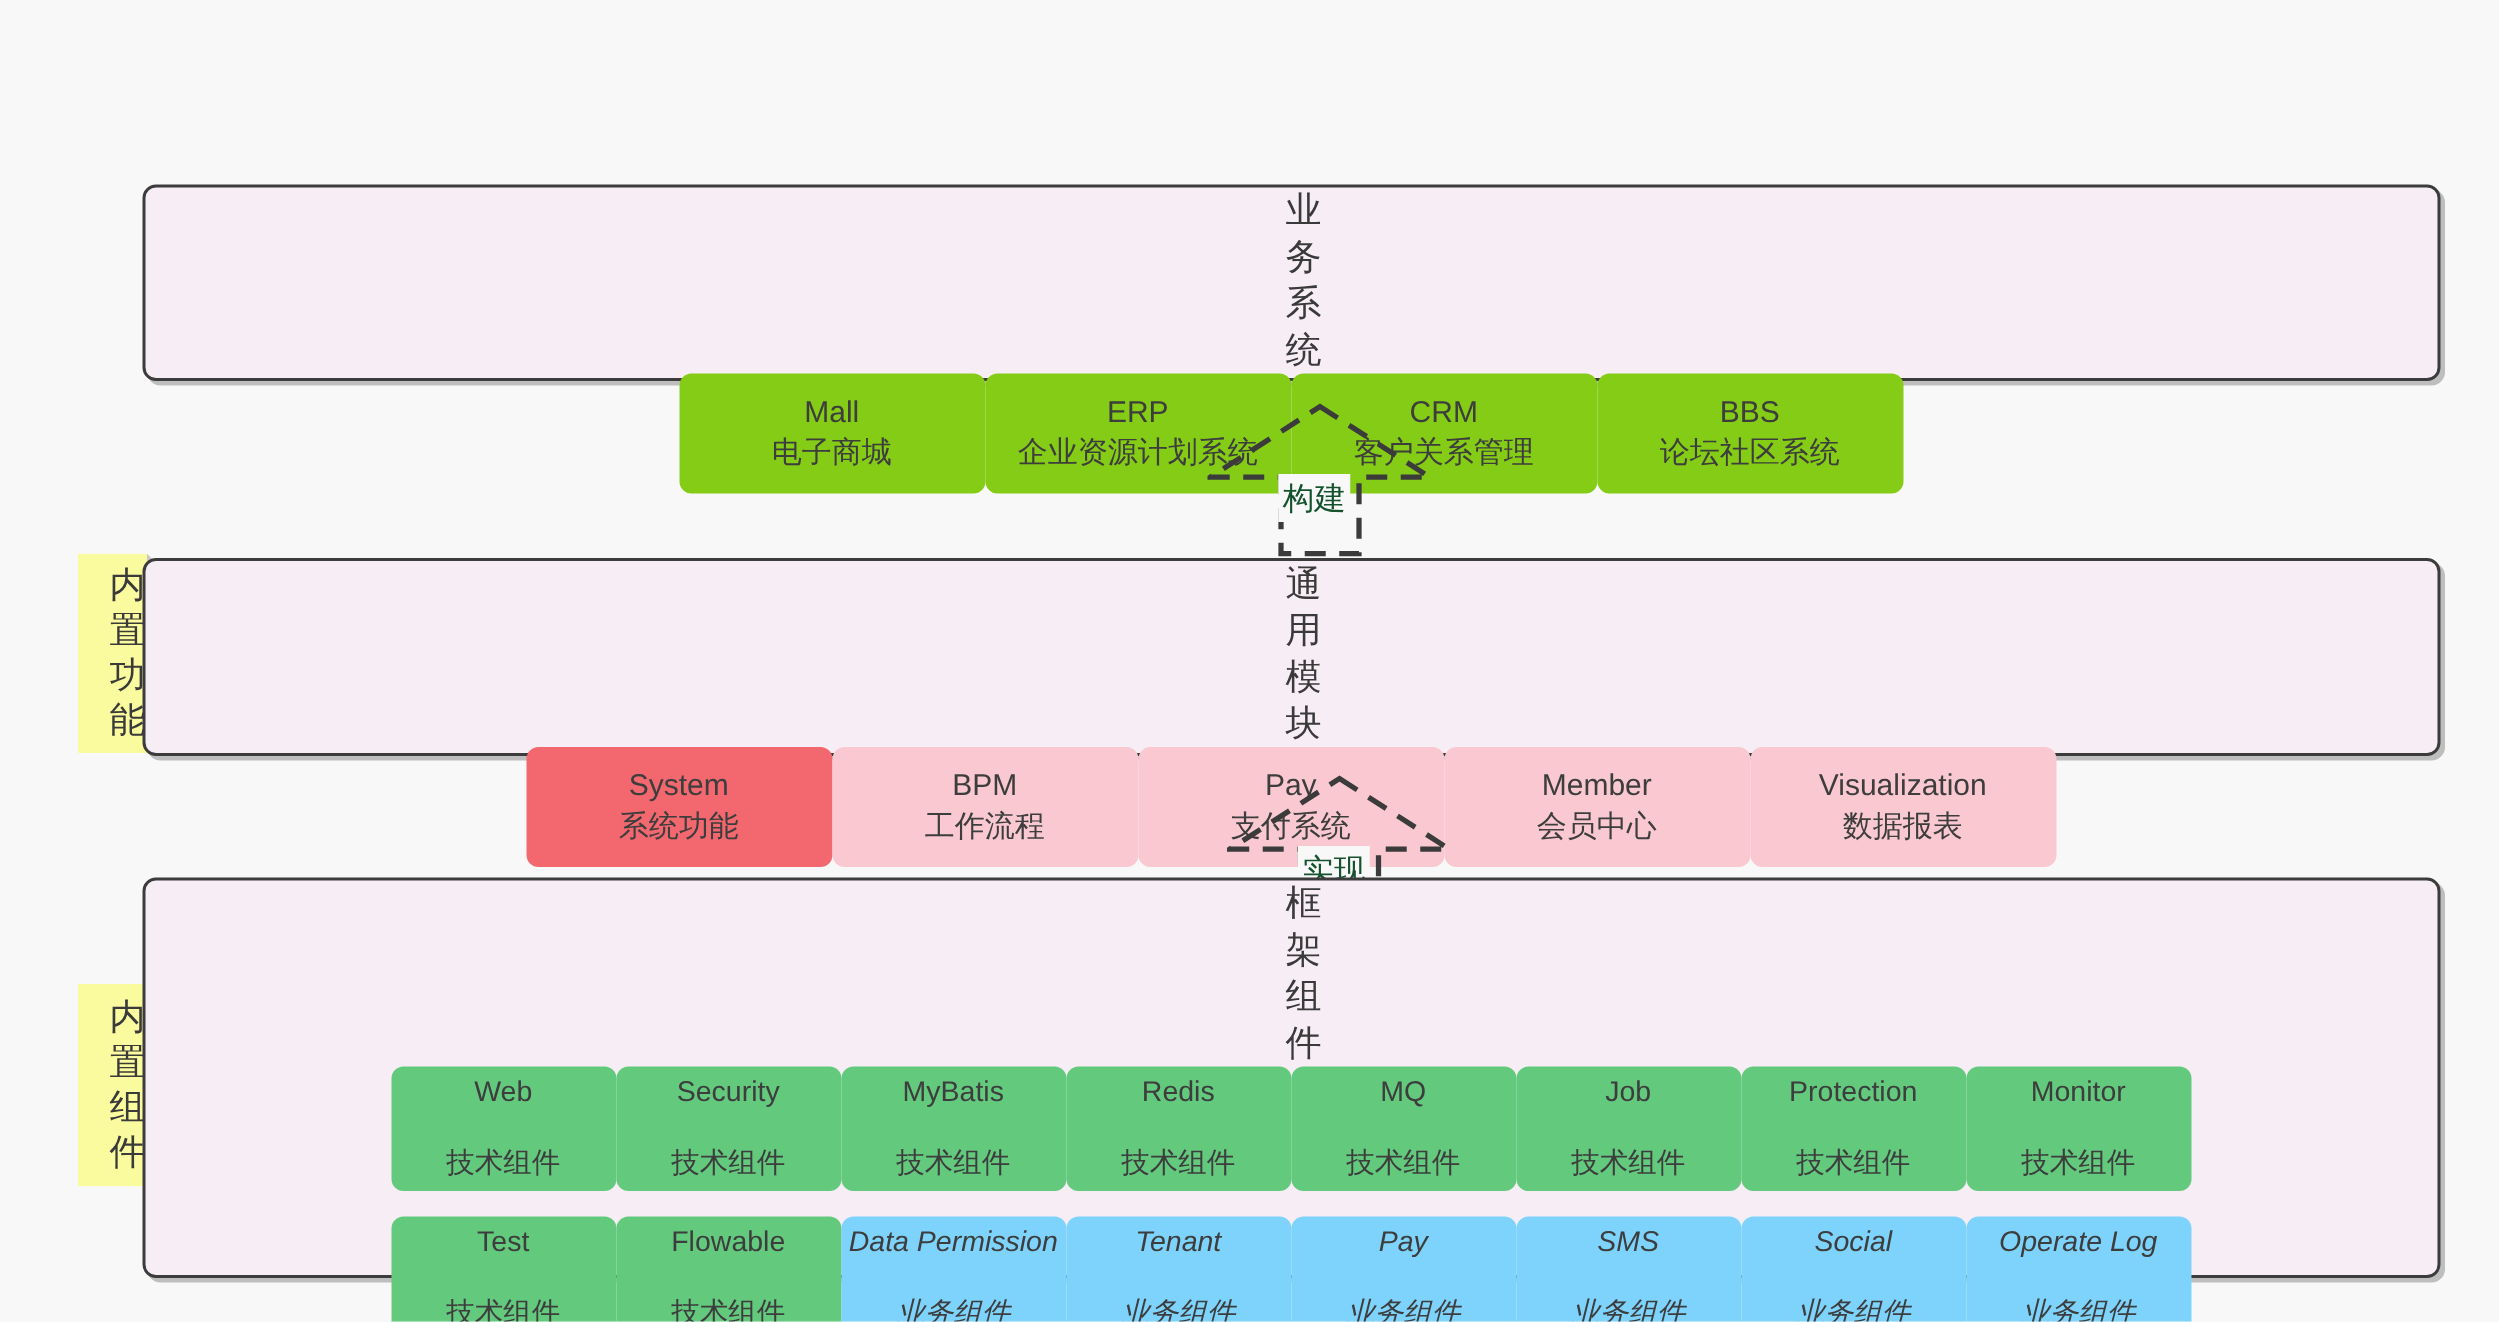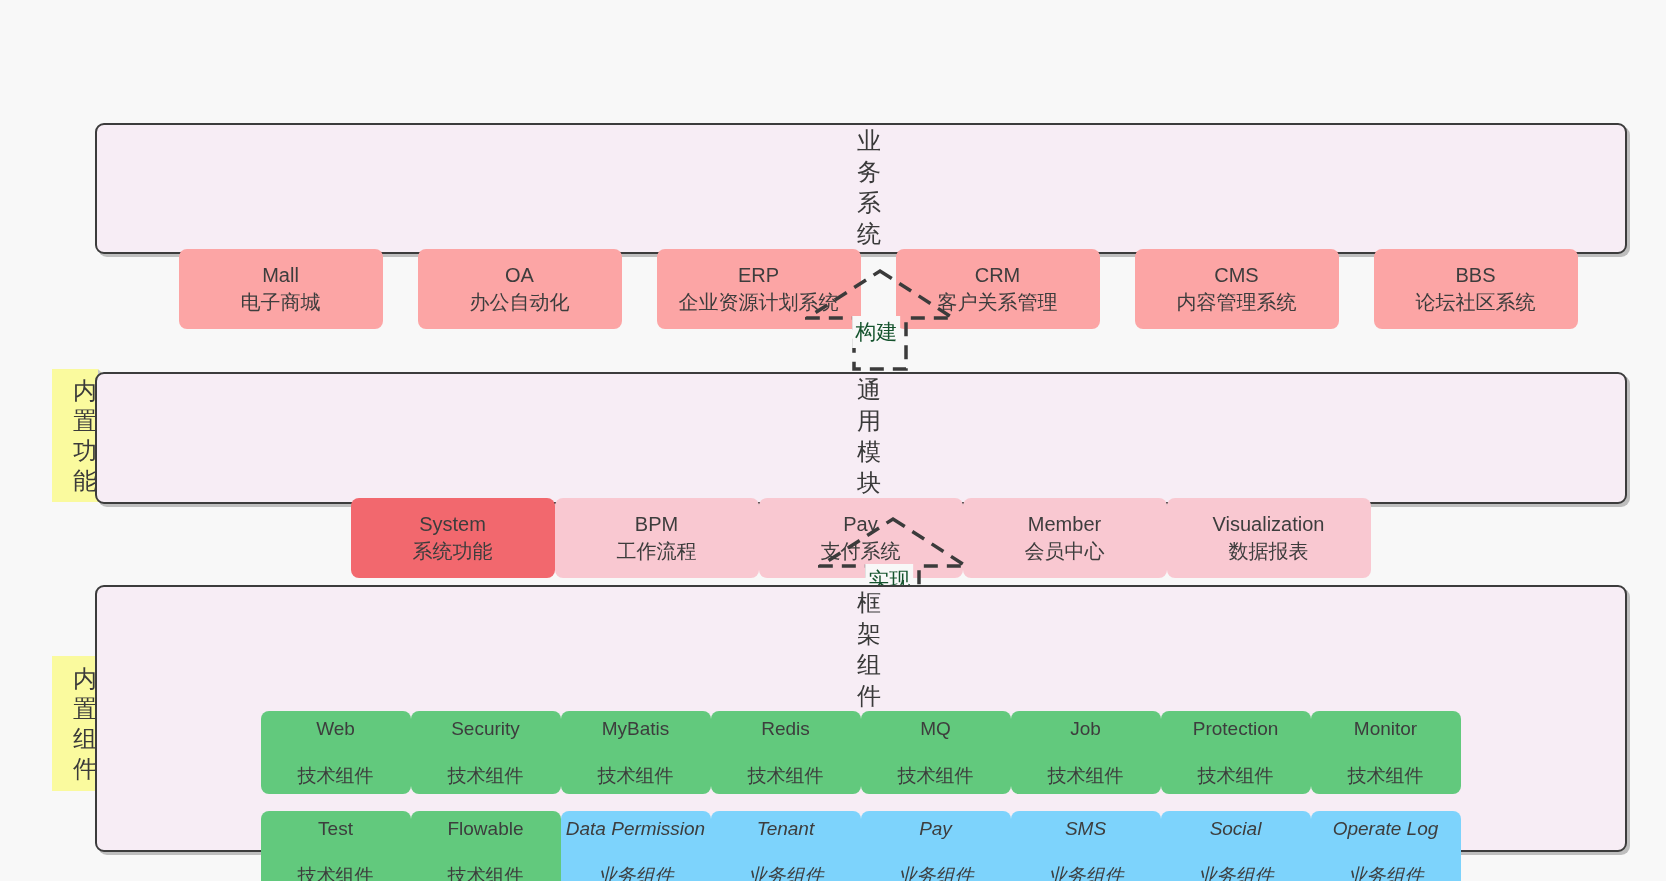--- a/index.html
+++ b/index.html
@@ -61,21 +61,21 @@
     align-items:center;
     justify-content:center;
     text-align:center;
     font-size:20px;
     line-height:27px;
     padding:2px 4px;
   }
   .box .en{white-space:pre-wrap;}
   .size-l{width:204px;height:80px;}
   .size-s{width:150px;height:83px;font-size:19px;line-height:26px;gap:21px;}
-  .blue{background:#fca5a5;margin-left:35px;}
+  .blue{background:#84cc16;}
   .red{background:#f2686e;}
   .pink{background:#f9c8d1;justify-content:center;}
   .green{background:#62c97d;}
   .lightgreen{background:#7dd3fc;font-style:italic;}
   .note{
     position:absolute;
     left:52px;width:66px;
     background:#fafa9e;
     box-sizing:border-box;
     display:flex;
@@ -122,34 +122,26 @@
 <body>
 
 <div class="band band-1">
   <div class="band-label">业务系统</div>
   <div class="band-boxes">
     <div class="box size-l blue">
       <span class="en">Mall</span>
       <span class="zh">电子商城</span>
     </div>
     <div class="box size-l blue">
-      <span class="en">OA</span>
-      <span class="zh">办公自动化</span>
-    </div>
-    <div class="box size-l blue">
       <span class="en">ERP</span>
       <span class="zh">企业资源计划系统</span>
     </div>
     <div class="box size-l blue">
       <span class="en">CRM</span>
       <span class="zh">客户关系管理</span>
-    </div>
-    <div class="box size-l blue">
-      <span class="en">CMS</span>
-      <span class="zh">内容管理系统</span>
     </div>
     <div class="box size-l blue">
       <span class="en">BBS</span>
       <span class="zh">论坛社区系统</span>
     </div>
   </div>
 </div>
 
 <div class="arrow arrow-1">
   <svg width="150" height="104" viewBox="0 0 150 104">

